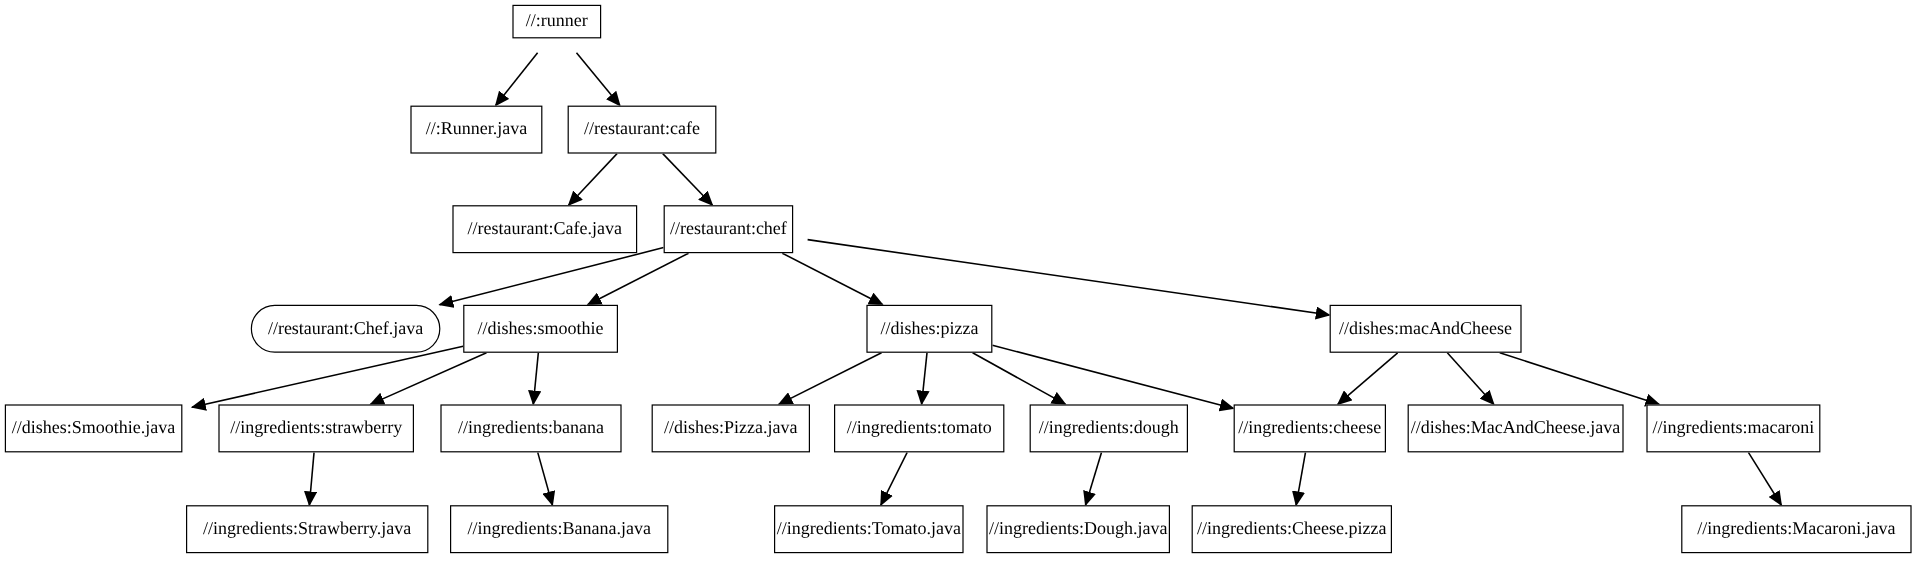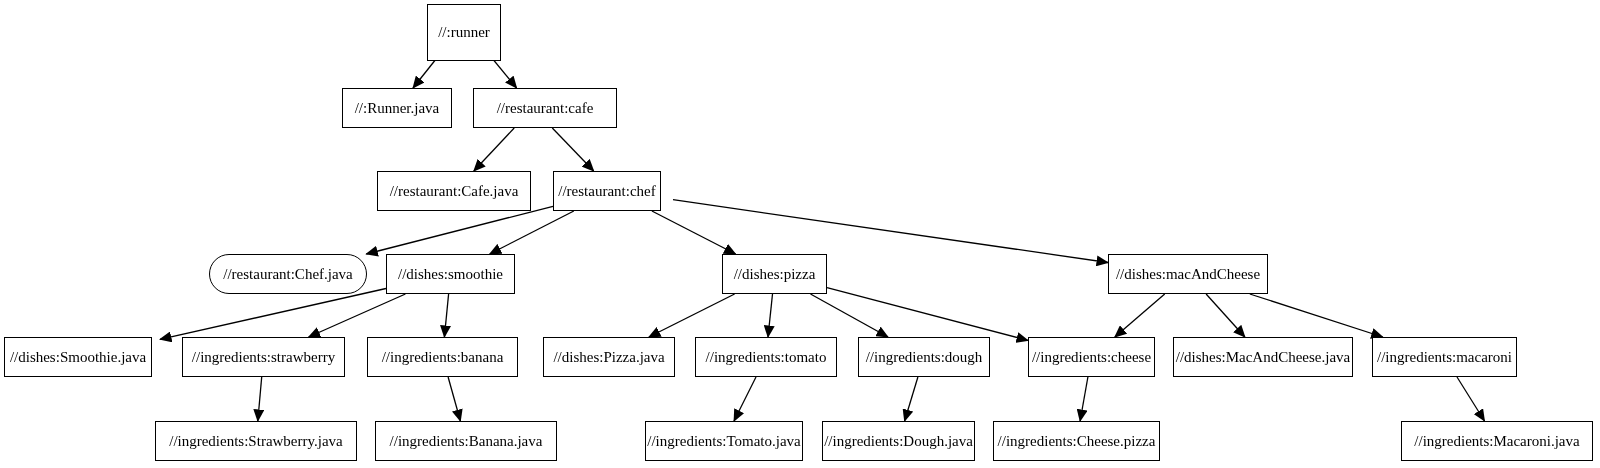--- a/index.html
+++ b/index.html
@@ -78,27 +78,27 @@
         <line x1="1249.8" y1="294.0" x2="1382.7" y2="337.0" marker-end="url(#arrowhead)"></line>
         <line x1="261.7" y1="377.0" x2="257.8" y2="421.0" marker-end="url(#arrowhead)"></line>
         <line x1="448.1" y1="377.0" x2="460.4" y2="421.0" marker-end="url(#arrowhead)"></line>
         <line x1="756.0" y1="377.0" x2="734.0" y2="421.0" marker-end="url(#arrowhead)"></line>
         <line x1="917.9" y1="377.0" x2="904.6" y2="421.0" marker-end="url(#arrowhead)"></line>
         <line x1="1087.9" y1="377.0" x2="1080.1" y2="421.0" marker-end="url(#arrowhead)"></line>
         <line x1="1457.0" y1="377.0" x2="1484.5" y2="421.0" marker-end="url(#arrowhead)"></line>
       </g>
   </svg>
   <div class="nodes-layer">
-      <div class="node" style="left: 427px; top: 4px; width: 74px; height: 57px;">
+      <div class="node" style="left: 427px; top: 4px; width: 74px; height: 28px;">
         <span>//:runner</span>
       </div>
       <div class="node" style="left: 342px; top: 88px; width: 110px; height: 40px;">
         <span>//:Runner.java</span>
       </div>
-      <div class="node" style="left: 473px; top: 88px; width: 144px; height: 40px;">
+      <div class="node" style="left: 473px; top: 88px; width: 124px; height: 40px;">
         <span>//restaurant:cafe</span>
       </div>
       <div class="node" style="left: 377px; top: 171px; width: 154px; height: 40px;">
         <span>//restaurant:Cafe.java</span>
       </div>
       <div class="node" style="left: 553px; top: 171px; width: 108px; height: 40px;">
         <span>//restaurant:chef</span>
       </div>
       <div class="node" style="left: 209px; top: 254px; width: 158px; height: 40px; border-radius: 20px;">
         <span>//restaurant:Chef.java</span>

